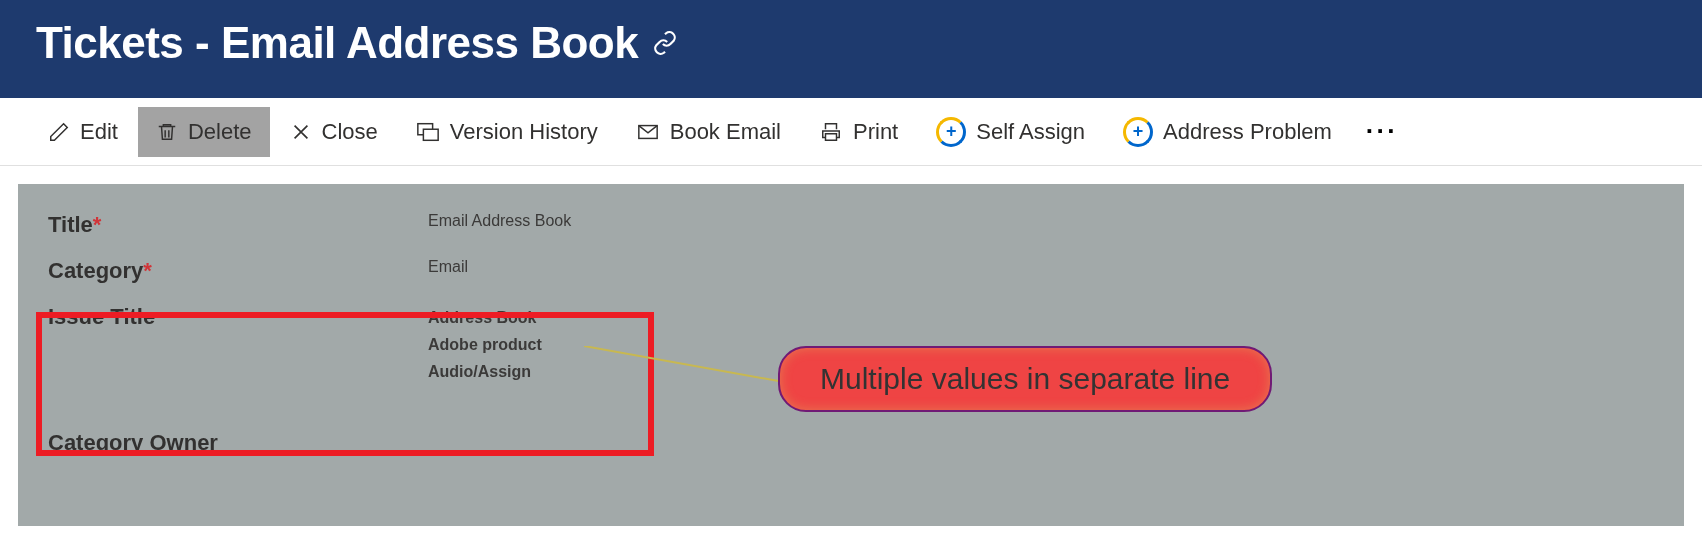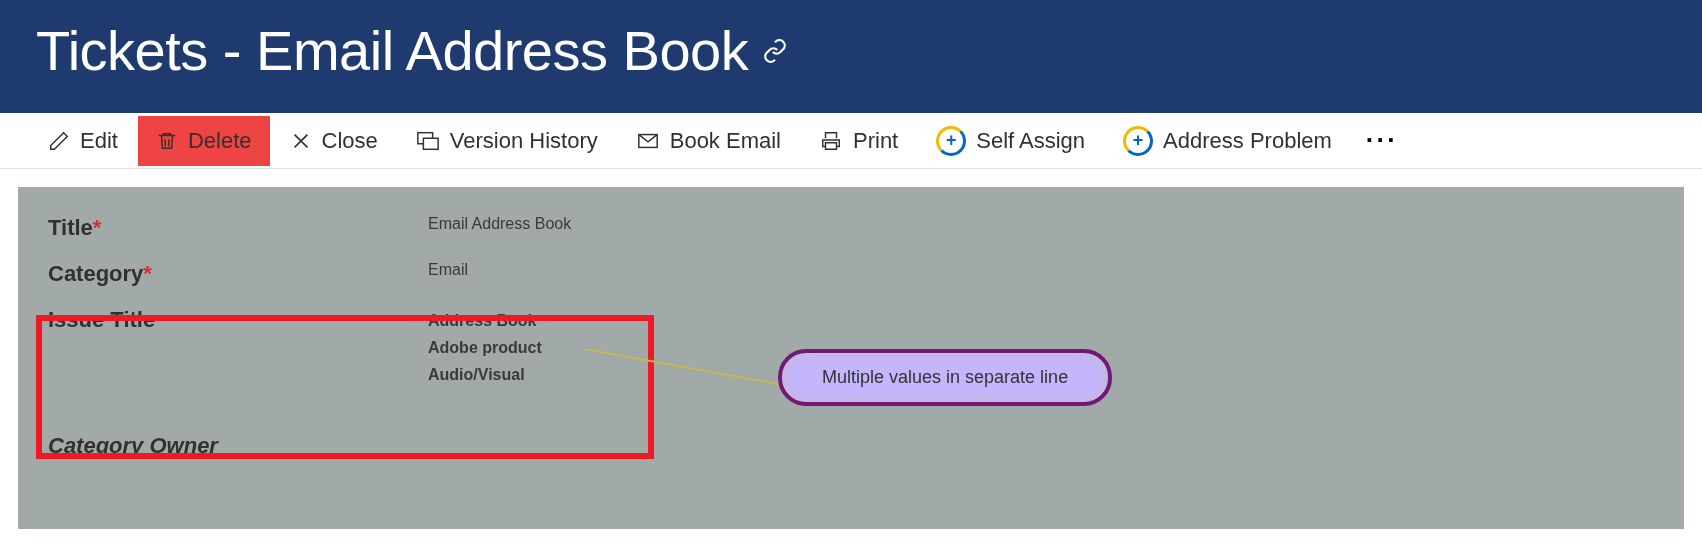--- a/index.html
+++ b/index.html
@@ -10,51 +10,51 @@
     }
     .header {
       background: #1e3a6e;
       color: #fff;
       padding: 18px 36px 30px 36px;
       display: flex;
       align-items: center;
       gap: 14px;
     }
     .header-title {
-      font-size: 56px;
-      font-weight: 400;
+      font-size: 44px;
+      font-weight: 700;
       letter-spacing: -0.5px;
     }
     .link-icon {
       display: inline-flex;
       align-items: center;
     }
     .toolbar {
       display: flex;
       align-items: center;
       padding: 0 30px;
-      height: 56px;
+      height: 68px;
       gap: 2px;
       background: #fff;
       border-bottom: 1px solid #e0e0e0;
     }
     .toolbar-btn {
       display: inline-flex;
       align-items: center;
       gap: 10px;
       padding: 12px 18px;
       font-size: 22px;
       color: #323130;
       cursor: pointer;
       background: transparent;
       border: none;
       font-family: inherit;
     }
     .toolbar-btn.highlight {
-      background: #ef4444;
+      background: #a3a3a3;
     }
     .toolbar-more {
       font-size: 26px;
       font-weight: bold;
       letter-spacing: 2px;
       padding: 12px 14px;
       cursor: pointer;
     }
     .icon { display: inline-flex; align-items: center; justify-content: center; }
     .assign-icon {
@@ -109,25 +109,25 @@
       left: 18px;
       top: 128px;
       width: 618px;
       height: 144px;
       pointer-events: none;
     }
     .callout {
       position: absolute;
       left: 760px;
       top: 162px;
-      background: #c4b5fd;
-      border: 4px solid #701a75;
+      background: #ef4444;
+      border: 2px solid #701a75;
       border-radius: 28px;
       padding: 14px 40px;
-      font-size: 18px;
+      font-size: 30px;
       color: #333;
       box-shadow: inset 0 0 12px rgba(220,200,100,0.4);
     }
     .callout-line {
       position: absolute;
       pointer-events: none;
       left: 566px;
       top: 162px;
     }
     svg { display: block; }
@@ -230,25 +230,25 @@
         <span>Category</span><span class="req">*</span>
       </div>
       <div class="form-value">Email</div>
     </div>
 
     <div class="form-row">
       <div class="form-label">Issue Title</div>
       <div class="form-value">
         <span class="vline">Address Book</span>
         <span class="vline">Adobe product</span>
-        <span class="vline">Audio/Visual</span>
+        <span class="vline">Audio/Assign</span>
       </div>
     </div>
 
-    <div class="form-row" style="margin-top:24px;font-style:italic;">
+    <div class="form-row" style="margin-top:24px;">
       <div class="form-label">Category Owner</div>
       <div class="form-value"></div>
     </div>
 
     <div class="highlight-box"></div>
 
     <svg class="callout-line" width="210" height="50">
       <line x1="0" y1="0" x2="200" y2="36" stroke="#c8b850" stroke-width="2"></line>
     </svg>
 

